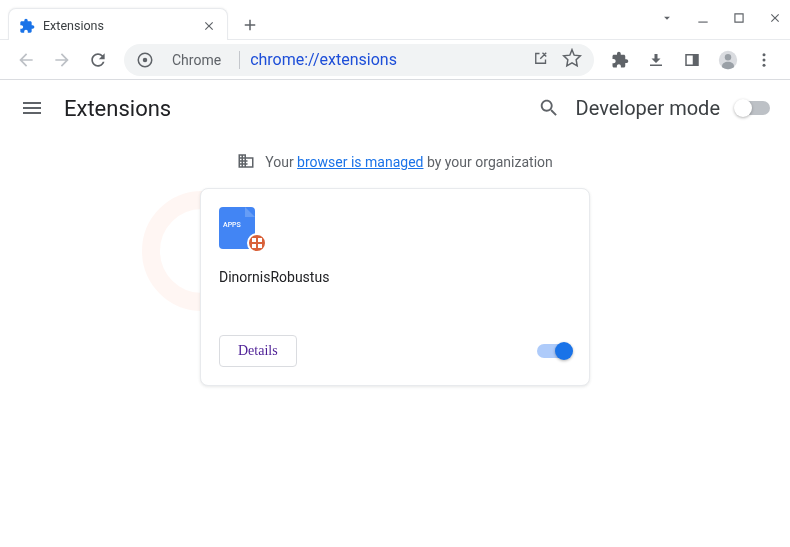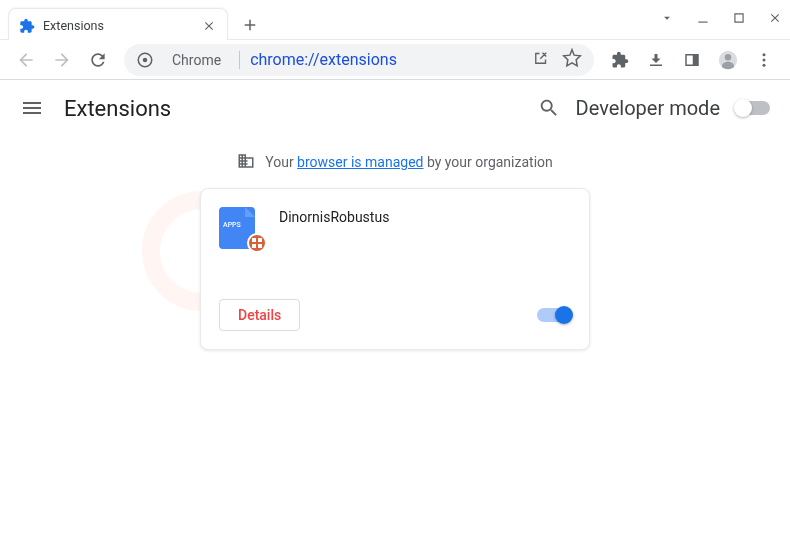--- a/index.html
+++ b/index.html
@@ -45,30 +45,30 @@
 .toggle { width: 34px; height: 14px; background: #bdc1c6; border-radius: 7px; position: relative; }
 .toggle::after { content: ''; position: absolute; width: 18px; height: 18px; background: #fff; border-radius: 50%; top: -2px; left: -2px; box-shadow: 0 1px 3px rgba(0,0,0,0.3); }
 
 
 .content { padding: 10px 0 0 0; position: relative; z-index: 2; }
 .managed-notice { text-align: center; font-size: 14px; color: #5f6368; padding: 6px 0 18px 0; display: flex; align-items: flex-end; justify-content: center; gap: 10px; }
 .managed-notice a { color: #1a73e8; text-decoration: underline; }
 .building-icon { width: 18px; height: 18px; color: #5f6368; }
 
 .ext-card { width: 390px; margin: 0 auto; background: #fff; border: 1px solid #e8eaed; border-radius: 8px; box-shadow: 0 1px 3px rgba(60,64,67,0.12); padding: 18px; }
-.ext-header { display: flex; gap: 18px; margin-bottom: 50px; }
+.ext-header { display: flex; gap: 18px; margin-bottom: 50px; flex-direction: column; }
 .ext-icon { width: 42px; height: 42px; position: relative; flex-shrink: 0; }
 .ext-icon-bg { width: 36px; height: 42px; background: #4285f4; border-radius: 4px; position: relative; }
 .ext-icon-bg::before { content: ''; position: absolute; top: 0; right: 0; width: 10px; height: 10px; background: #669df6; clip-path: polygon(0 0, 0 100%, 100% 100%); }
 .ext-icon-txt { position: absolute; top: 14px; left: 4px; font-size: 7px; color: #fff; font-weight: 500; }
 .ext-icon-badge { position: absolute; bottom: -4px; right: -6px; width: 20px; height: 20px; background: #d96139; border-radius: 50%; border: 2px solid #fff; display: flex; align-items: center; justify-content: center; }
 .ext-icon-badge svg { width: 10px; height: 10px; fill: #fff; }
 .ext-name { font-size: 14px; color: #202124; padding-top: 2px; }
 .ext-footer { display: flex; align-items: center; justify-content: space-between; }
-.details-btn { padding: 7px 18px; border: 1px solid #dadce0; border-radius: 4px; background: #fff; color: #ef4444; font-size: 14px; font-weight: 500; }
+.details-btn { padding: 7px 18px; border: 1px solid #dadce0; border-radius: 4px; background: #fff; color: #4c1d95; font-size: 14px; font-weight: 500; font-family: Liberation Serif, serif; }
 .toggle-on { width: 34px; height: 14px; background: #aecbfa; border-radius: 7px; position: relative; }
 .toggle-on::after { content: ''; position: absolute; width: 18px; height: 18px; background: #1a73e8; border-radius: 50%; top: -2px; right: -2px; box-shadow: 0 1px 3px rgba(0,0,0,0.3); }
 </style>
 </head>
 <body>
 
 <div class="watermark-icon"></div>
 <div class="watermark-handle"></div>
 <div class="watermark">risk.com</div>
 

